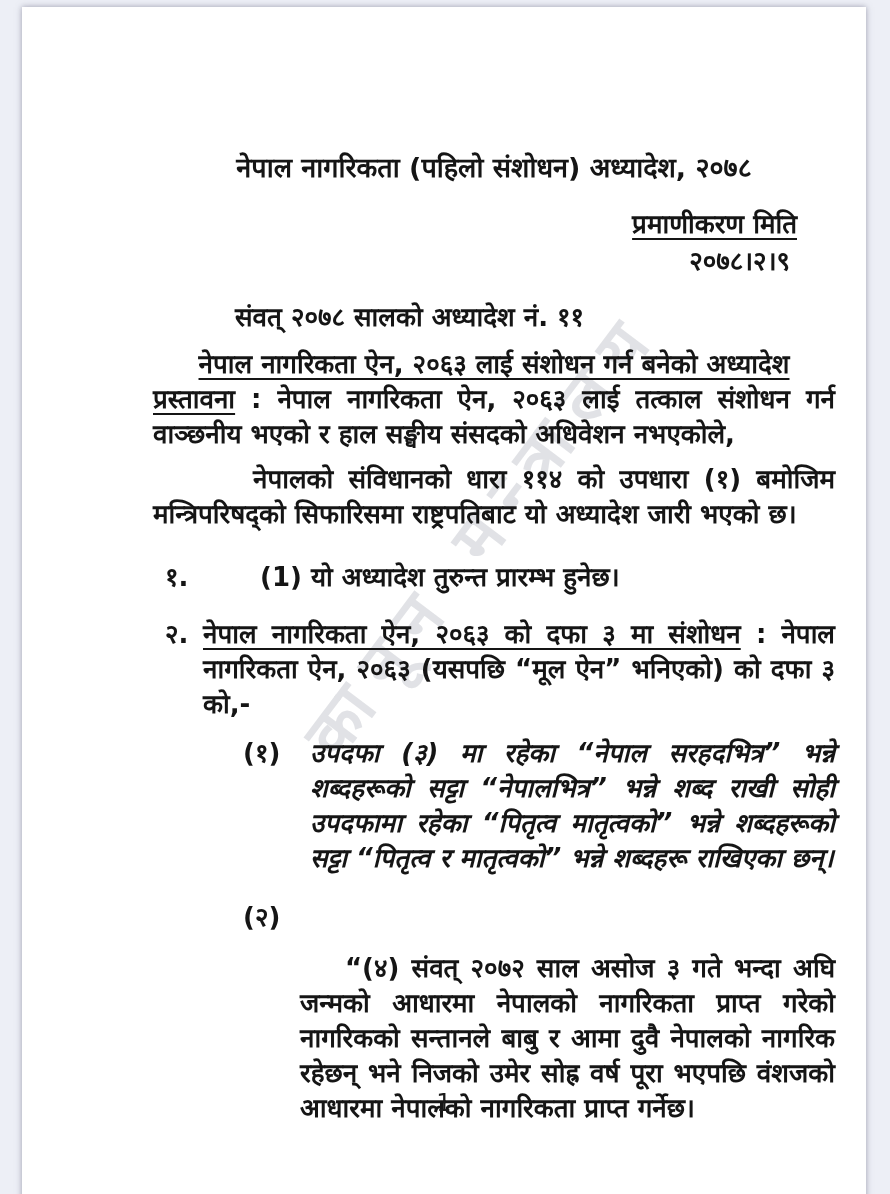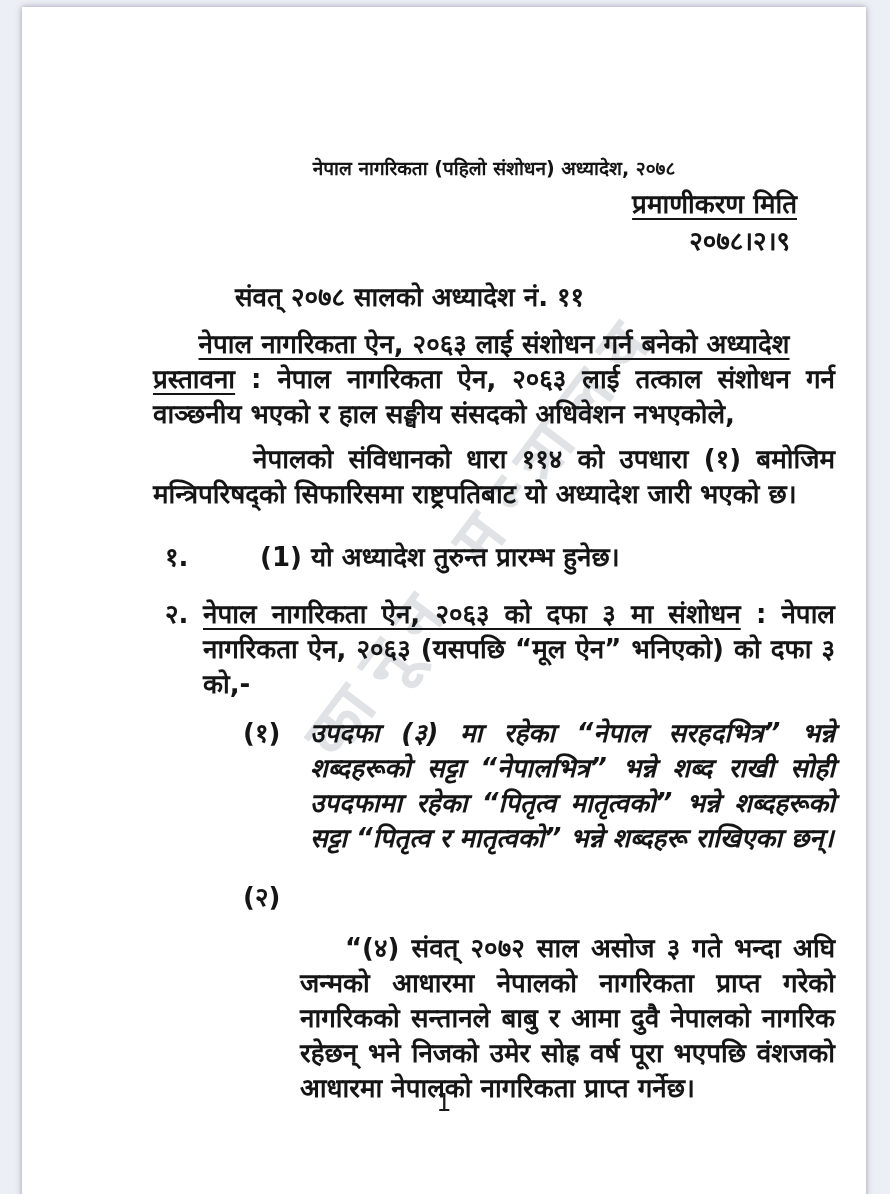--- a/index.html
+++ b/index.html
@@ -42,26 +42,26 @@
     font-size: 26px;
     font-weight: 600;
     line-height: 35px;
   }
   .u {
     text-decoration: underline;
     text-decoration-thickness: 2px;
     text-underline-offset: 5px;
   }
   .title {
-    font-size: 19px;
+    font-size: 27px;
     font-weight: 600;
     text-align: center;
     line-height: 38px;
   }
-  .cert { text-align: right; margin-top: 0; }
+  .cert { text-align: right; margin-top: 20px; }
   .cert-label { padding-right: 38px; }
   .cert-date { padding-right: 45px; margin-top: 2px; }
   .ord-no { margin-top: 21px; padding-left: 82px; }
   .subtitle { margin-top: 12px; text-align: center; }
   .para {
     text-align: justify;
     text-align-last: left;
     margin-bottom: 10px;
   }
   .preamble { margin-top: 0; }

